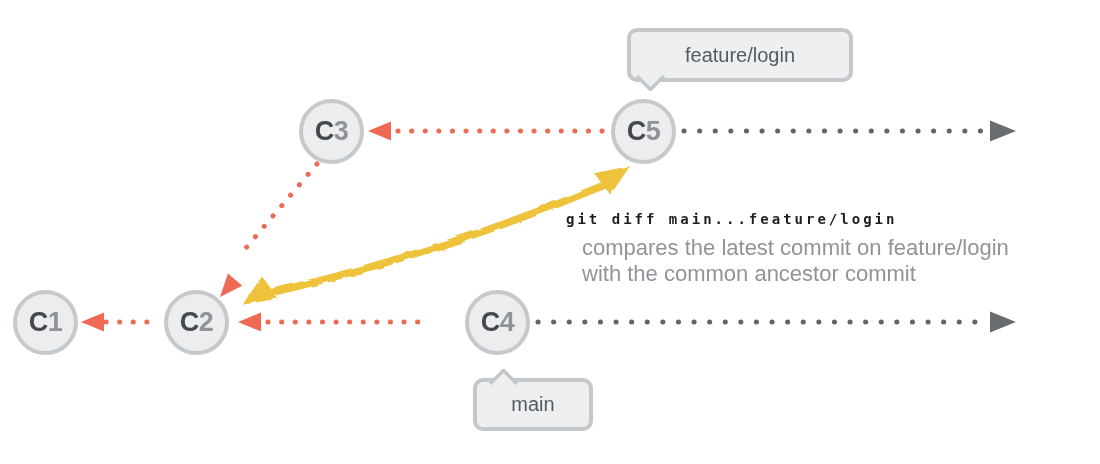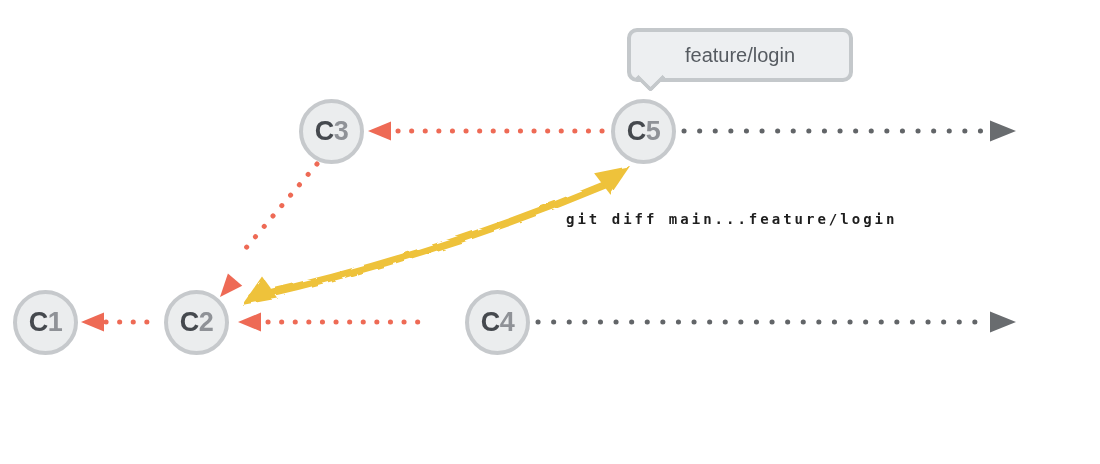--- a/index.html
+++ b/index.html
@@ -132,18 +132,24 @@
   </div>
   <div class="node c5">
     <span class="l">C</span>
       <span class="n">5</span>
   </div>
 
   <div class="branch-label feature">
     <span class="tail down"></span>
     <span class="txt">feature/login</span>
   </div>
+  <div class="branch-label main">
+    <span class="tail up"></span>
+    <span class="txt">main</span>
+  </div>
 
   <div class="annotation">
     <div class="cmd">git diff main...feature/login</div>
+    <div class="desc">compares the latest commit on feature/login</div>
+    <div class="desc">with the common ancestor commit</div>
   </div>
 
 </div>
 
 </body></html>

